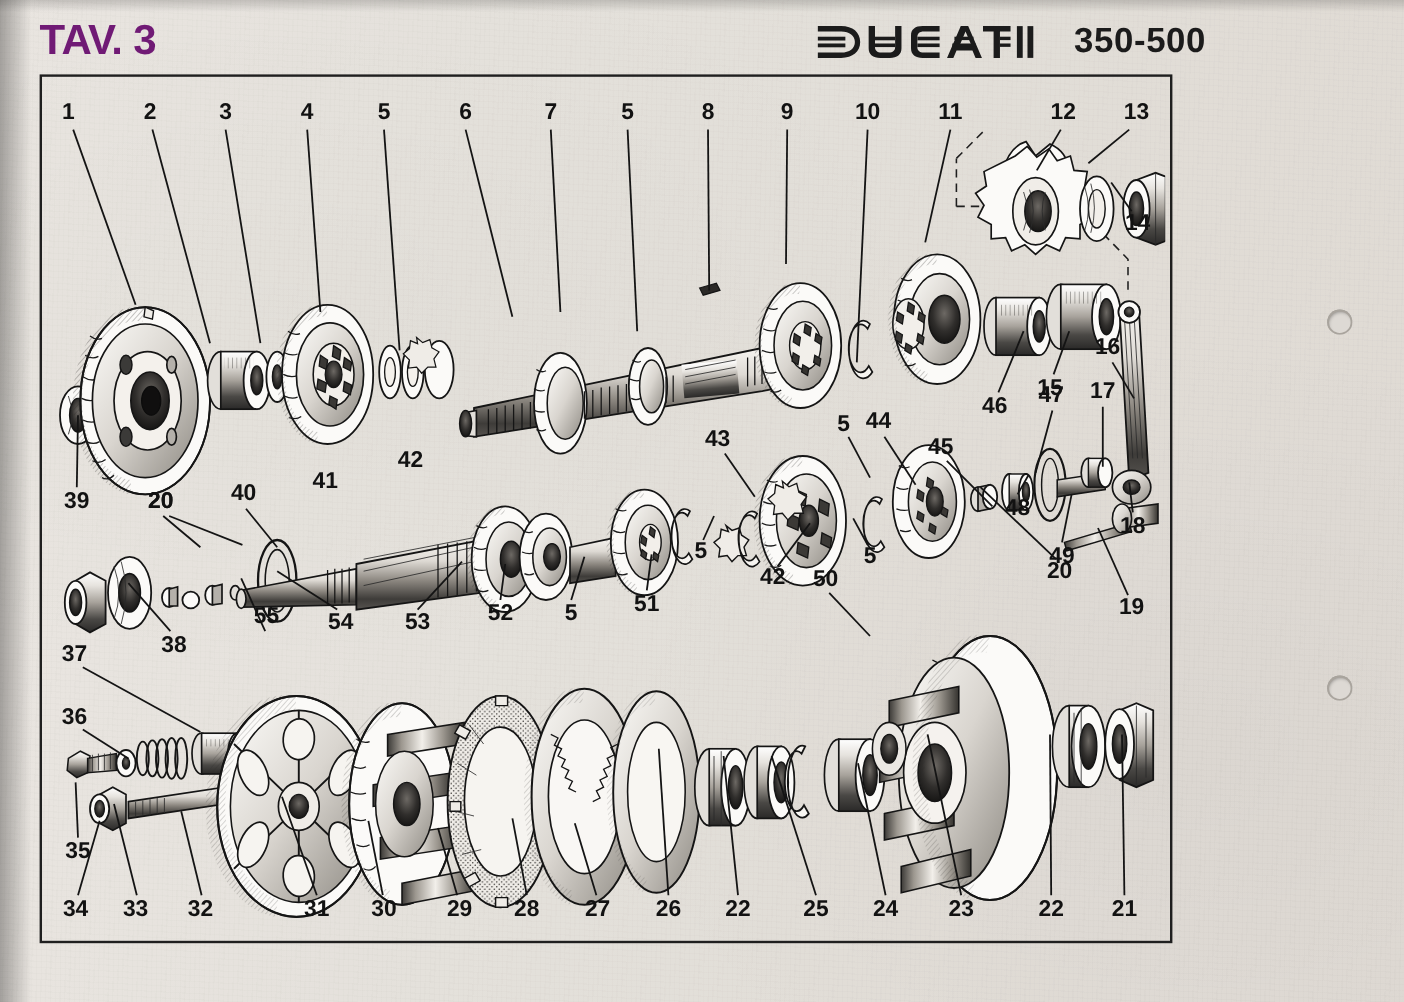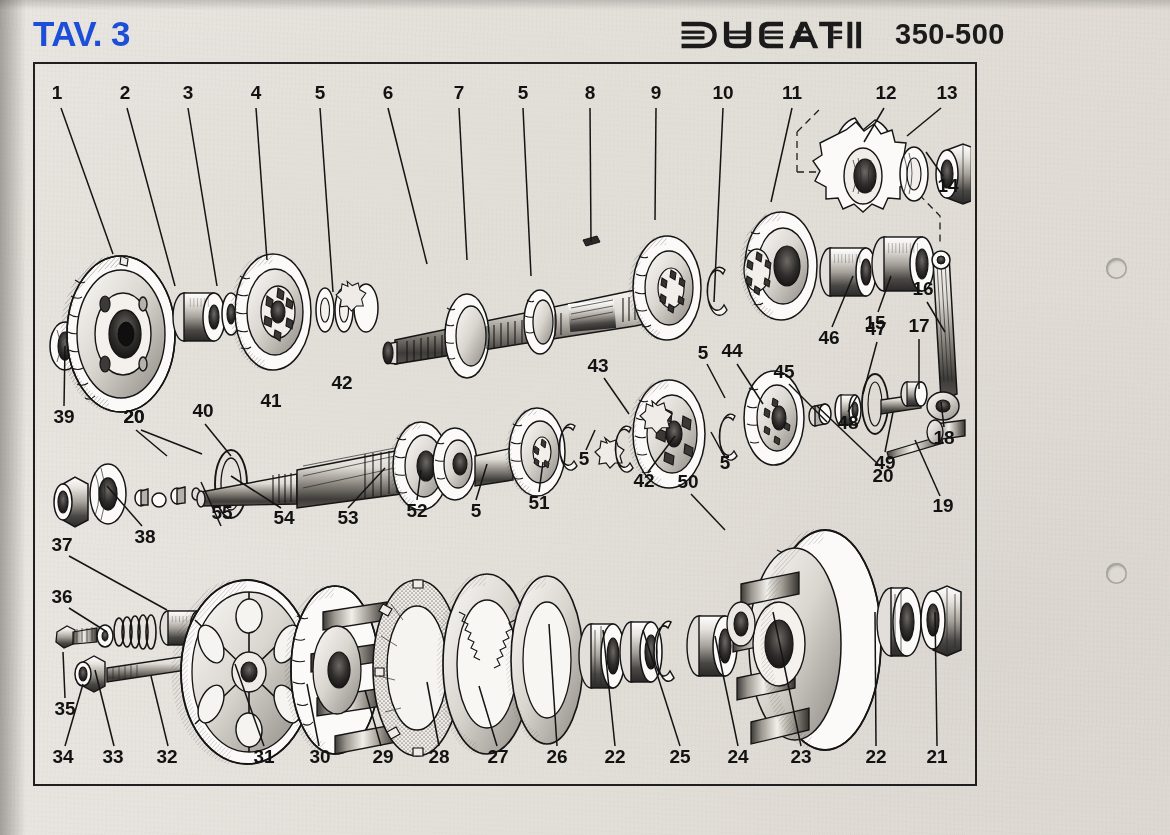--- a/index.html
+++ b/index.html
@@ -43,21 +43,21 @@
     background: linear-gradient(180deg, rgba(0,0,0,0.16), rgba(0,0,0,0));
     pointer-events: none;
   }
   
   #header-title {
     position: absolute;
     left: 33px; top: 14px;
     font-size: 35px;
     font-weight: bold;
     letter-spacing: -0.6px;
-    color: #1d4ed8;
+    color: #701a75;
     font-family: "Liberation Sans", sans-serif;
   }
   #brand-wrap {
     position: absolute;
     right: 165px; top: 18px;
     display: flex;
     align-items: center;
     gap: 14px;
   }
   #brand-logo { height: 30px; display:block; }

